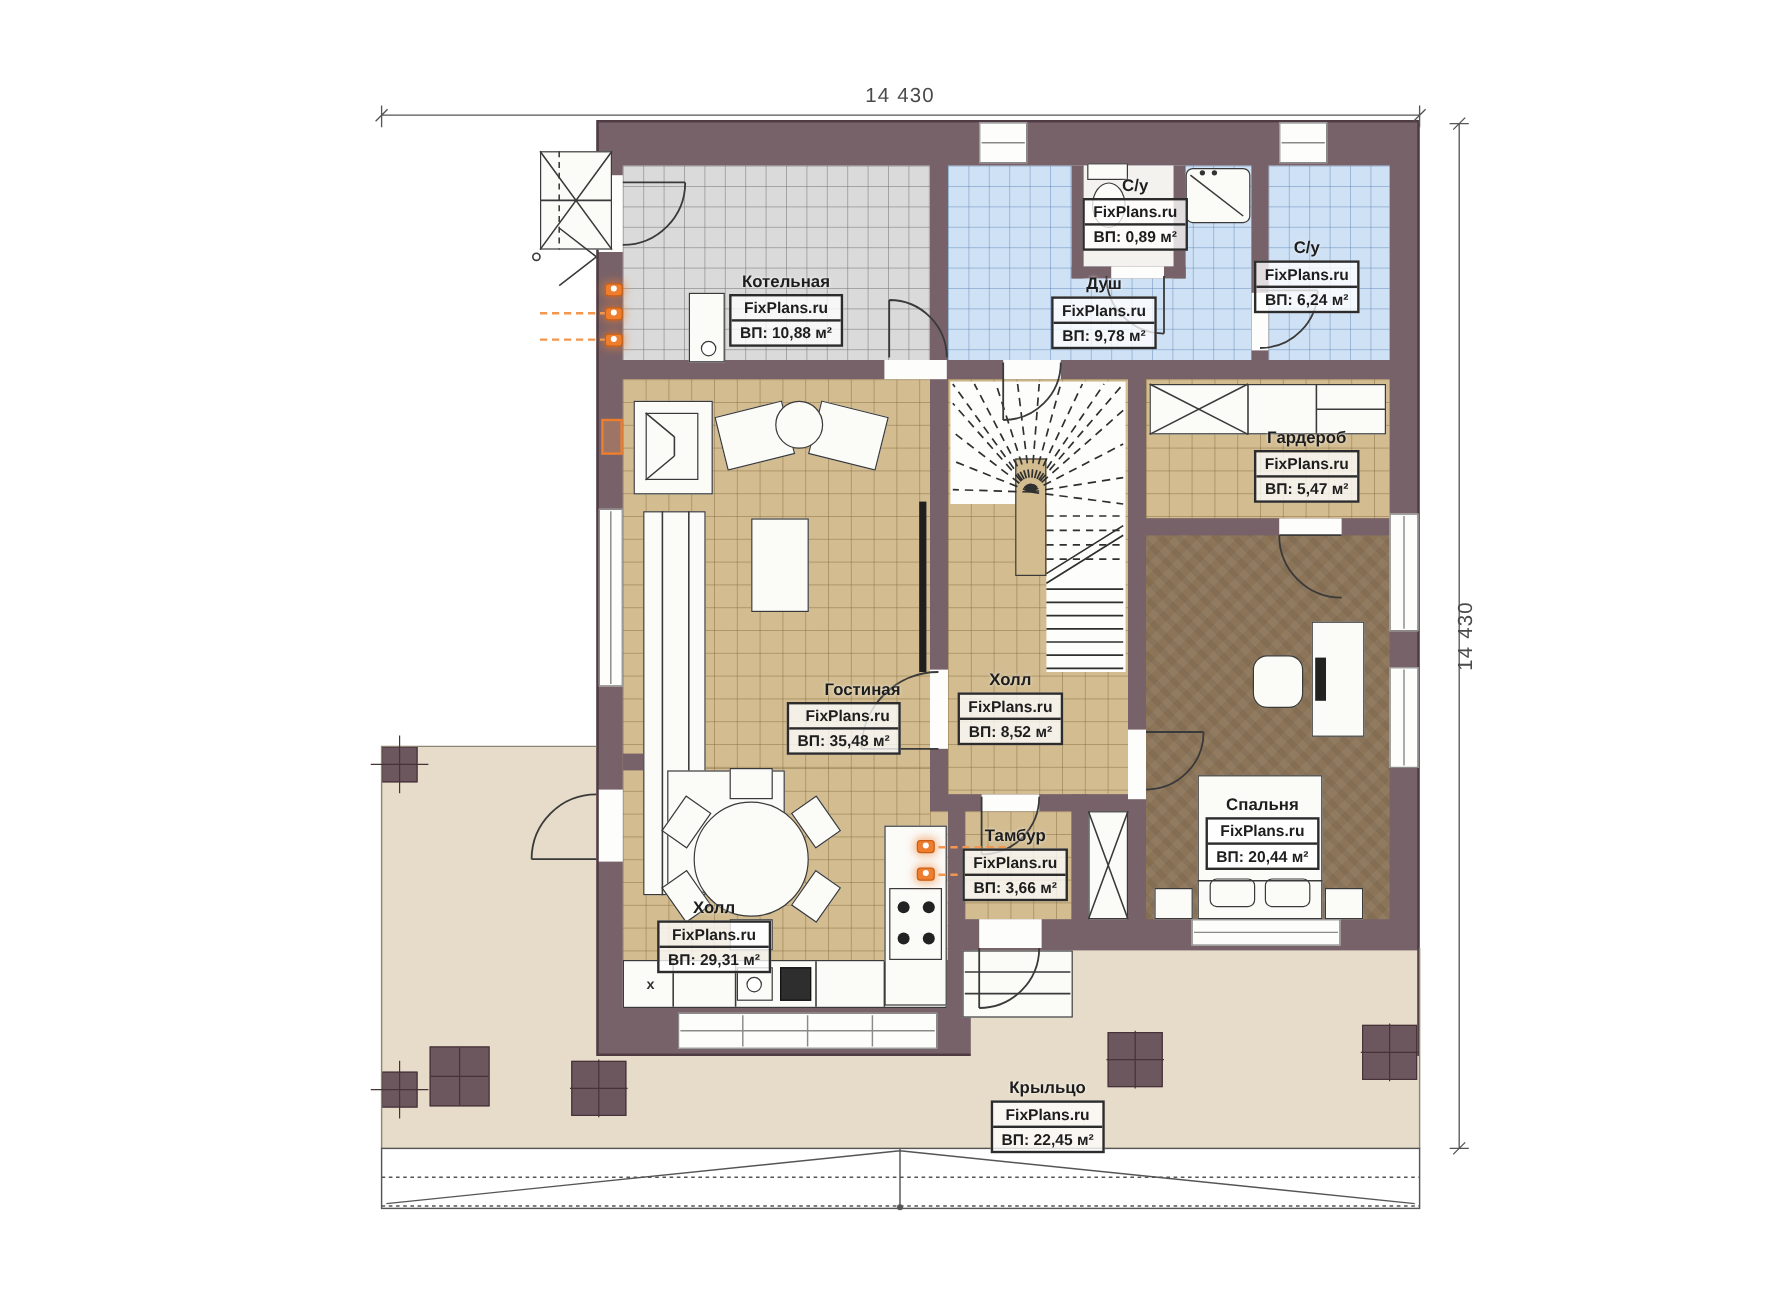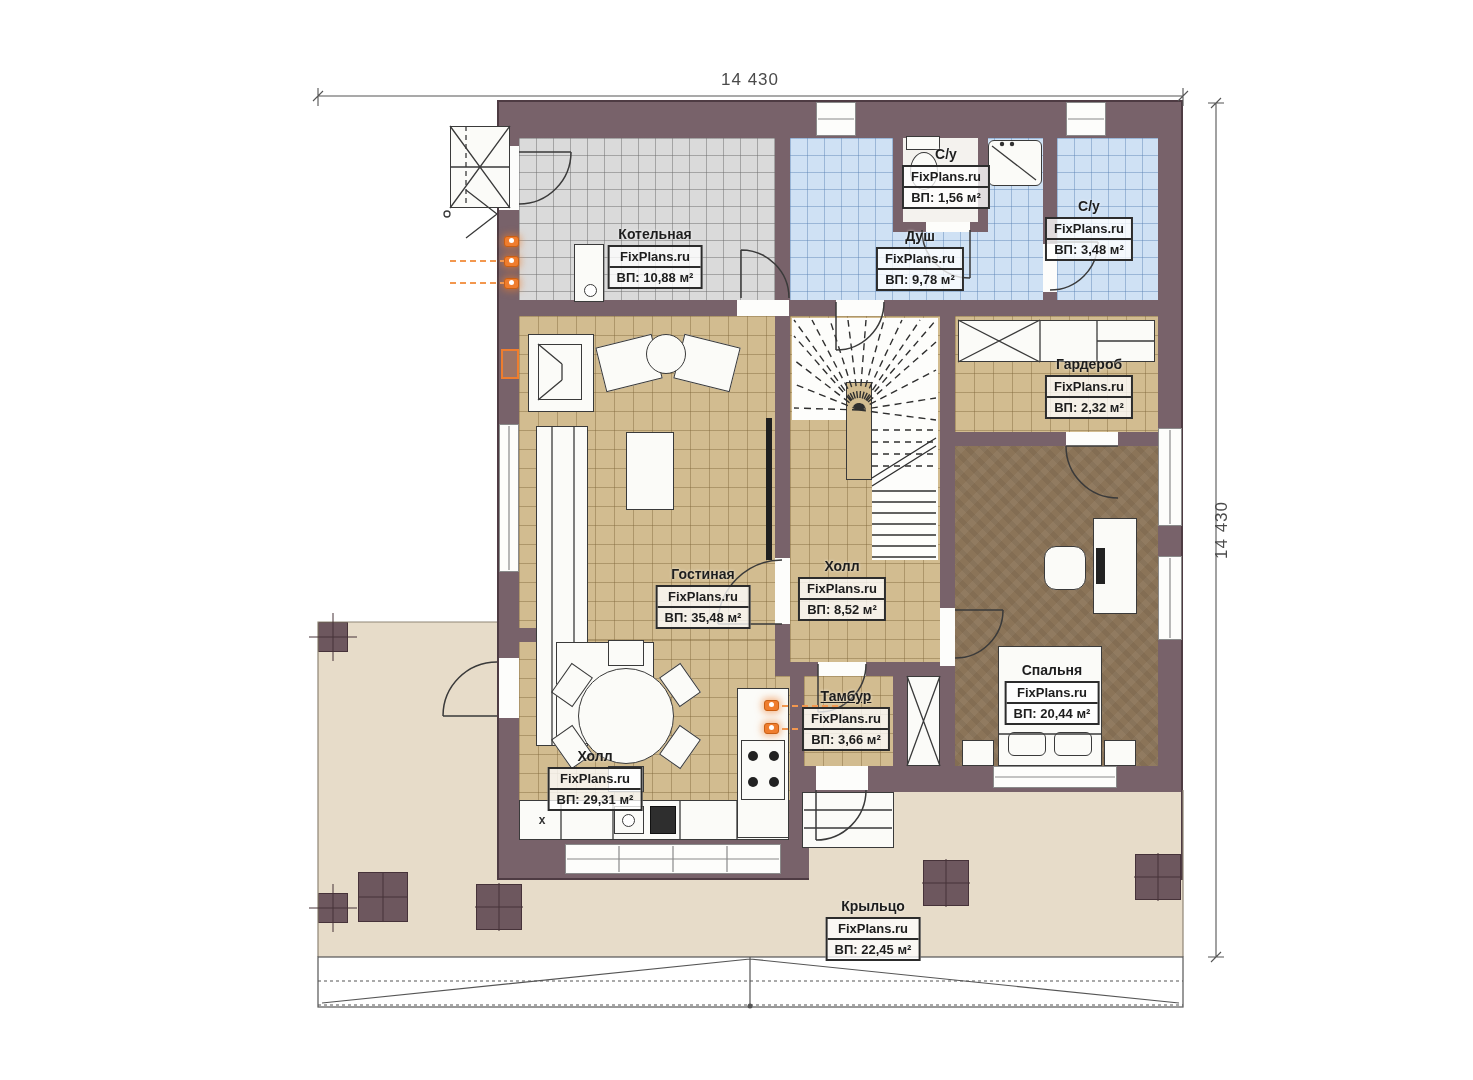--- a/index.html
+++ b/index.html
@@ -229,47 +229,47 @@
 
   <div class="dim" style="left:750px;top:70px;transform:translateX(-50%);">14 430</div>
   <div class="dim" style="left:1222px;top:530px;transform:translate(-50%,-50%) rotate(-90deg);">14 430</div>
 
   <div class="label" style="left:655px;top:226px;">
     <div class="rname">Котельная</div>
     <div class="lbox"><div class="wm">FixPlans.ru</div><div class="area">ВП: 10,88 м²</div></div>
   </div>
   <div class="label" style="left:946px;top:146px;">
     <div class="rname">С/у</div>
-    <div class="lbox"><div class="wm">FixPlans.ru</div><div class="area">ВП: 1,56 м²</div></div>
+    <div class="lbox"><div class="wm">FixPlans.ru</div><div class="area">ВП: 0,89 м²</div></div>
   </div>
   <div class="label" style="left:920px;top:228px;">
     <div class="rname">Душ</div>
     <div class="lbox"><div class="wm">FixPlans.ru</div><div class="area">ВП: 9,78 м²</div></div>
   </div>
   <div class="label" style="left:1089px;top:198px;">
     <div class="rname">С/у</div>
-    <div class="lbox"><div class="wm">FixPlans.ru</div><div class="area">ВП: 3,48 м²</div></div>
+    <div class="lbox"><div class="wm">FixPlans.ru</div><div class="area">ВП: 6,24 м²</div></div>
   </div>
   <div class="label" style="left:1089px;top:356px;">
     <div class="rname">Гардероб</div>
-    <div class="lbox"><div class="wm">FixPlans.ru</div><div class="area">ВП: 2,32 м²</div></div>
-  </div>
-  <div class="label" style="left:703px;top:566px;">
+    <div class="lbox"><div class="wm">FixPlans.ru</div><div class="area">ВП: 5,47 м²</div></div>
+  </div>
+  <div class="label" style="left:703px;top:566px;text-align:right;">
     <div class="rname">Гостиная</div>
     <div class="lbox"><div class="wm">FixPlans.ru</div><div class="area">ВП: 35,48 м²</div></div>
   </div>
   <div class="label" style="left:842px;top:558px;">
     <div class="rname">Холл</div>
     <div class="lbox"><div class="wm">FixPlans.ru</div><div class="area">ВП: 8,52 м²</div></div>
   </div>
   <div class="label" style="left:1052px;top:662px;">
     <div class="rname">Спальня</div>
     <div class="lbox"><div class="wm">FixPlans.ru</div><div class="area">ВП: 20,44 м²</div></div>
   </div>
-  <div class="label" style="left:846px;top:688px;text-decoration:underline;">
+  <div class="label" style="left:846px;top:688px;">
     <div class="rname">Тамбур</div>
     <div class="lbox"><div class="wm">FixPlans.ru</div><div class="area">ВП: 3,66 м²</div></div>
   </div>
   <div class="label" style="left:595px;top:748px;">
     <div class="rname">Холл</div>
     <div class="lbox"><div class="wm">FixPlans.ru</div><div class="area">ВП: 29,31 м²</div></div>
   </div>
   <div class="label" style="left:873px;top:898px;">
     <div class="rname">Крыльцо</div>
     <div class="lbox"><div class="wm">FixPlans.ru</div><div class="area">ВП: 22,45 м²</div></div>

